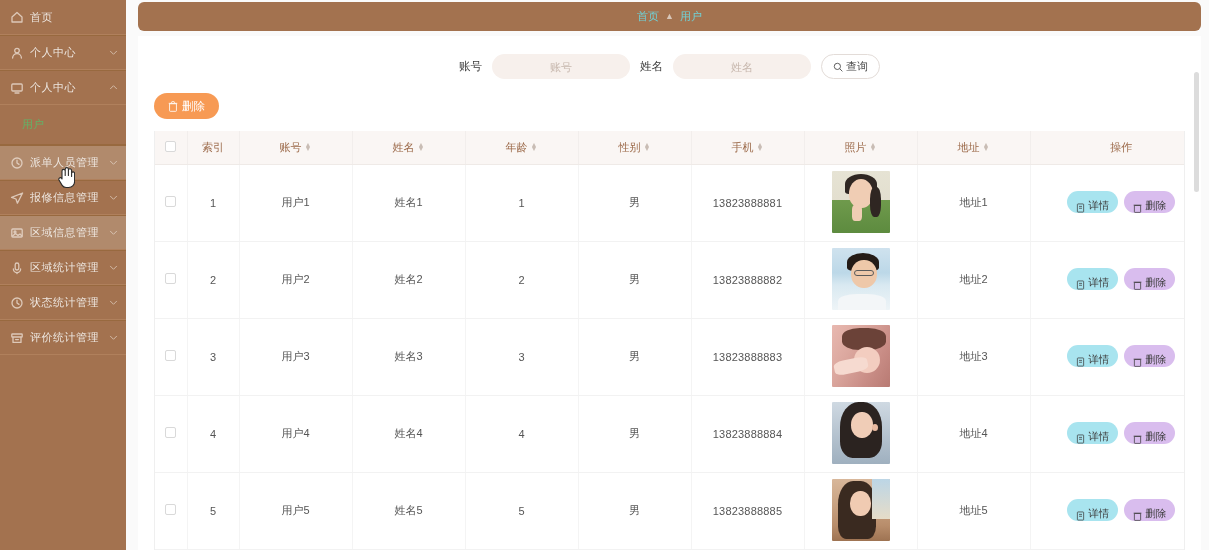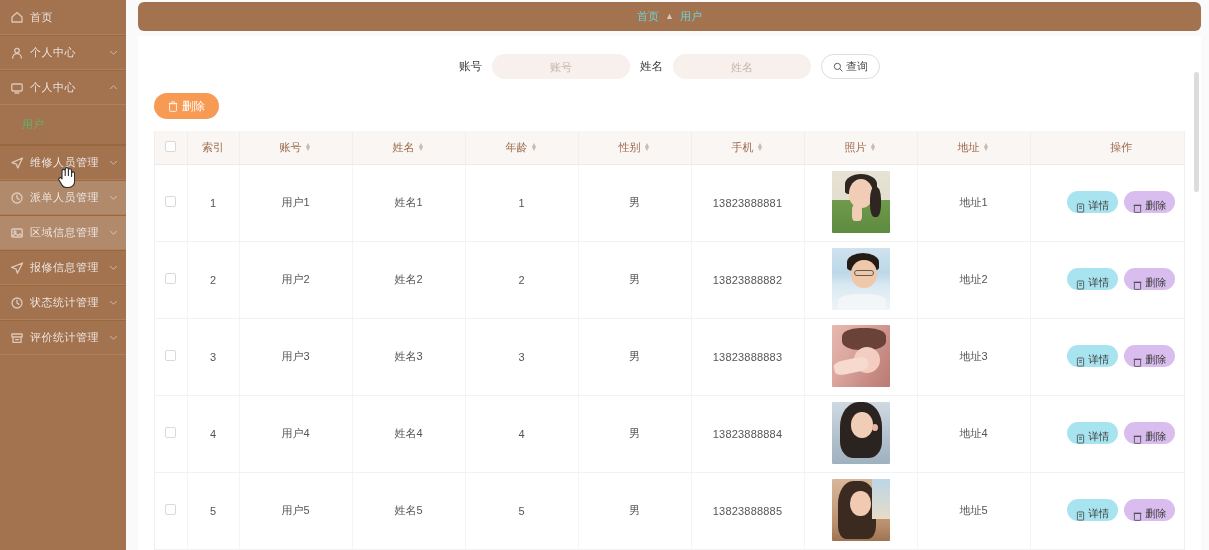--- a/index.html
+++ b/index.html
@@ -336,69 +336,71 @@
         <span class="mi-label">个人中心</span>
         <span class="mi-arrow">
           <svg viewBox="0 0 10 10" width="9" height="9">
             <path d="M1.6,6.4 L5,3 L8.4,6.4" fill="none" stroke="currentColor" stroke-width="1.1" stroke-linecap="round"></path>
           </svg>
         </span>
       </div>
       <div class="submenu-item">
         <span>用户</span>
       </div>
-      <div class="menu-item">
-        <span class="mi-icon">
-          <svg viewBox="0 0 14 14" width="14" height="14">
-            <path d="M12.5,2 L2,6.6 L6.3,8.1 L7.8,12 Z" fill="none" stroke="currentColor" stroke-width="1.3" stroke-linecap="round" stroke-linejoin="round"></path>
-          </svg>
-        </span>
-        <span class="mi-label">维修人员管理</span>
-        <span class="mi-arrow">
-          <svg viewBox="0 0 10 10" width="9" height="9">
-            <path d="M1.6,3.6 L5,7 L8.4,3.6" fill="none" stroke="currentColor" stroke-width="1.1" stroke-linecap="round"></path>
-          </svg>
-        </span>
-      </div>
       <div class="menu-item hovered">
         <span class="mi-icon">
           <svg viewBox="0 0 14 14" width="14" height="14">
             <circle cx="7" cy="7" r="5" fill="none" stroke="currentColor" stroke-width="1.3" stroke-linecap="round" stroke-linejoin="round"></circle>
             <path d="M7,4.2 L7,7 L9,8.4" fill="none" stroke="currentColor" stroke-width="1.3" stroke-linecap="round" stroke-linejoin="round"></path>
           </svg>
         </span>
         <span class="mi-label">派单人员管理</span>
         <span class="mi-arrow">
           <svg viewBox="0 0 10 10" width="9" height="9">
             <path d="M1.6,3.6 L5,7 L8.4,3.6" fill="none" stroke="currentColor" stroke-width="1.1" stroke-linecap="round"></path>
           </svg>
         </span>
       </div>
+      <div class="menu-item">
+        <span class="mi-icon">
+          <svg viewBox="0 0 14 14" width="14" height="14">
+            <path d="M12.6,2 L1.6,6.4 L6,8 L7.4,12.2 Z" fill="none" stroke="currentColor" stroke-width="1.3" stroke-linecap="round" stroke-linejoin="round"></path>
+          </svg>
+        </span>
+        <span class="mi-label">报修信息管理</span>
+        <span class="mi-arrow">
+          <svg viewBox="0 0 10 10" width="9" height="9">
+            <path d="M1.6,3.6 L5,7 L8.4,3.6" fill="none" stroke="currentColor" stroke-width="1.1" stroke-linecap="round"></path>
+          </svg>
+        </span>
+      </div>
       <div class="menu-item hovered">
         <span class="mi-icon">
           <svg viewBox="0 0 14 14" width="14" height="14">
             <rect x="1.8" y="3" width="10.4" height="8" rx="1" fill="none" stroke="currentColor" stroke-width="1.3" stroke-linecap="round" stroke-linejoin="round"></rect>
             <circle cx="5" cy="6" r="1" fill="none" stroke="currentColor" stroke-width="1.3" stroke-linecap="round" stroke-linejoin="round"></circle>
             <path d="M2.5,10 L5.5,7.4 L8,9.4 L10,8 L12,10" fill="none" stroke="currentColor" stroke-width="1.3" stroke-linecap="round" stroke-linejoin="round"></path>
           </svg>
         </span>
         <span class="mi-label">区域信息管理</span>
         <span class="mi-arrow">
           <svg viewBox="0 0 10 10" width="9" height="9">
             <path d="M1.6,3.6 L5,7 L8.4,3.6" fill="none" stroke="currentColor" stroke-width="1.1" stroke-linecap="round"></path>
           </svg>
         </span>
       </div>
       <div class="menu-item">
         <span class="mi-icon">
           <svg viewBox="0 0 14 14" width="14" height="14">
-            <path d="M12.6,2 L1.6,6.4 L6,8 L7.4,12.2 Z" fill="none" stroke="currentColor" stroke-width="1.3" stroke-linecap="round" stroke-linejoin="round"></path>
-          </svg>
-        </span>
-        <span class="mi-label">报修信息管理</span>
+            <rect x="5.2" y="2" width="3.6" height="7" rx="1.8" fill="none" stroke="currentColor" stroke-width="1.3" stroke-linecap="round" stroke-linejoin="round"></rect>
+            <path d="M3.4,8 a3.6,3.6 0 0 0 7.2,0" fill="none" stroke="currentColor" stroke-width="1.3" stroke-linecap="round" stroke-linejoin="round"></path>
+            <line x1="7" y1="11.6" x2="7" y2="12.6" fill="none" stroke="currentColor" stroke-width="1.3" stroke-linecap="round" stroke-linejoin="round"></line>
+          </svg>
+        </span>
+        <span class="mi-label">区域统计管理</span>
         <span class="mi-arrow">
           <svg viewBox="0 0 10 10" width="9" height="9">
             <path d="M1.6,3.6 L5,7 L8.4,3.6" fill="none" stroke="currentColor" stroke-width="1.1" stroke-linecap="round"></path>
           </svg>
         </span>
       </div>
       <div class="menu-item">
         <span class="mi-icon">
           <svg viewBox="0 0 14 14" width="14" height="14">
             <circle cx="7" cy="7" r="5" fill="none" stroke="currentColor" stroke-width="1.3" stroke-linecap="round" stroke-linejoin="round"></circle>

